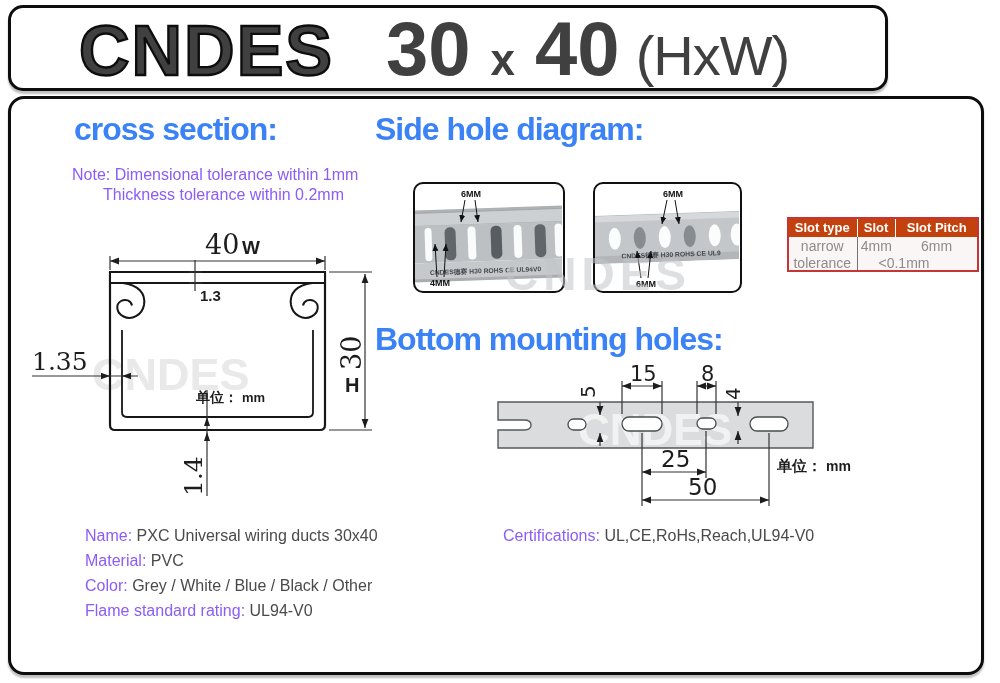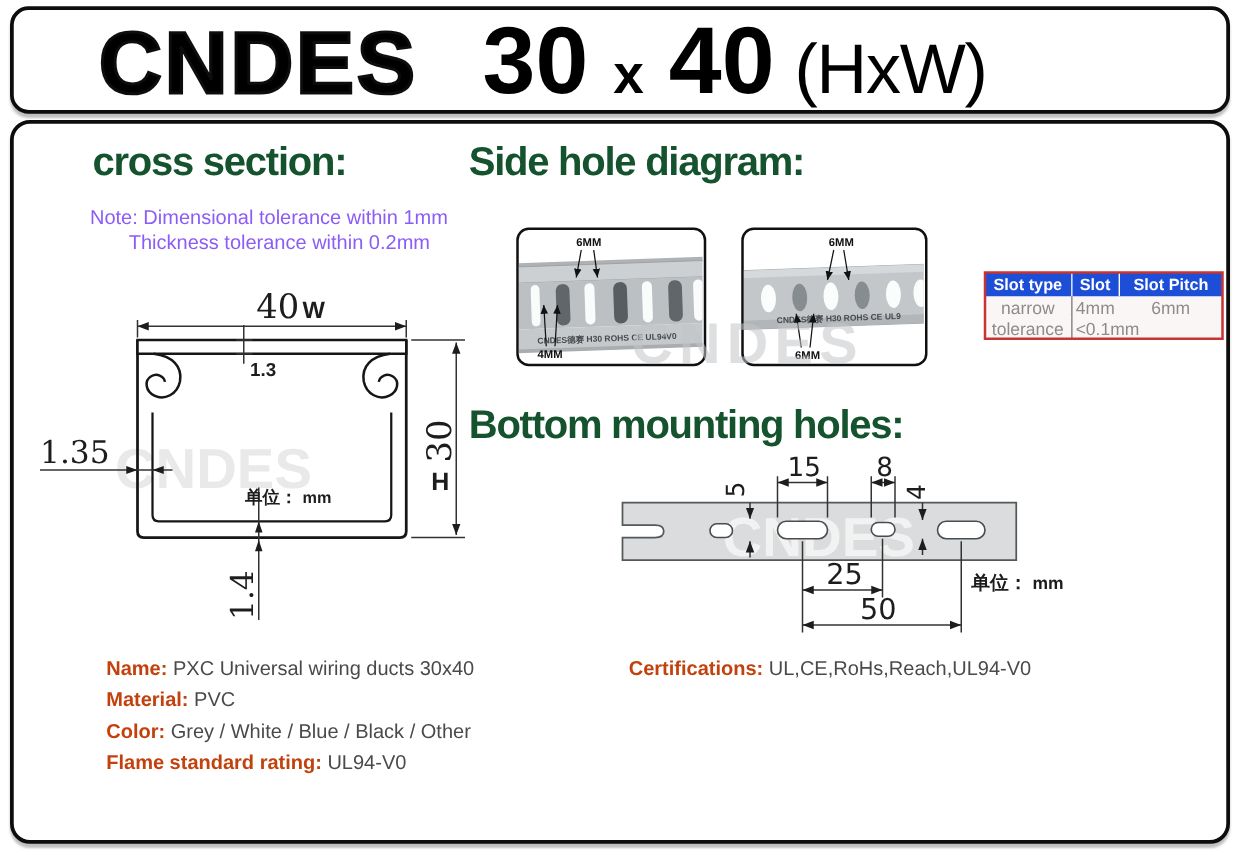--- a/index.html
+++ b/index.html
@@ -1,39 +1,39 @@
 <!DOCTYPE html>
 <html><head>
 <meta charset="utf-8">
 <style>
   * { margin:0; padding:0; box-sizing:border-box; }
   body { background:#fff; font-family:"Liberation Sans", sans-serif; }
   .page { position:relative; width:1000px; height:683px; background:#fff; overflow:hidden; }
 
   .header-box {
-    position:absolute; left:8px; top:5px; width:976px; height:86px;
+    position:absolute; left:8px; top:5px; width:880px; height:86px;
     border:3px solid #0d0d0d; border-radius:15px; background:#fff;
     box-shadow:0 3px 2px rgba(0,0,0,0.25);
     white-space:nowrap; line-height:78px; padding-left:68px; padding-top:2px;
-    color:#000000;
+    color:#404040;
   }
   .header-box span { vertical-align:baseline; }
   .brand { font-size:70px; font-weight:700; -webkit-text-stroke:2.4px #0d0d0d; letter-spacing:2px; }
   .size-num { font-size:76px; font-weight:700; }
   .size-h { margin-left:52px; }
   .size-x { font-size:44px; font-weight:700; margin:0 20px; }
   .suffix { font-size:56px; font-weight:400; margin-left:16px; letter-spacing:-1px; }
 
   .main-box {
     position:absolute; left:8px; top:96px; width:976px; height:579px;
     border:3px solid #0d0d0d; border-radius:16px; background:#fff;
     box-shadow:0 3px 2px rgba(0,0,0,0.25);
   }
 
-  .sec-title { position:absolute; font-size:32px; font-weight:700; color:#14532d; letter-spacing:-1px; }
+  .sec-title { position:absolute; font-size:32px; font-weight:700; color:#3b82f6; letter-spacing:-1px; }
   .t-cross  { left:63px; top:12px; }
   .t-side   { left:364px; top:12px; }
   .t-bottom { left:364px; top:222px; }
 
   .note { position:absolute; left:61px; top:66px; font-size:16px; line-height:20px; color:#8b5cf6; }
   .note .l2 { margin-left:31px; }
 
   .cross-svg  { position:absolute; left:15px; top:131px; }
   .bottom-svg { position:absolute; left:429px; top:261px; }
 
@@ -44,35 +44,35 @@
   .wm-photos {
     position:absolute; left:494px; top:148px; z-index:5; pointer-events:none;
     font-size:46px; font-weight:700; letter-spacing:5px; color:rgba(193,197,201,0.55);
   }
 
   .slot-table { position:absolute; left:777px; top:119px; border-collapse:collapse;
     background:#fbf6f6; }
   .slot-table, .slot-table td, .slot-table th { border:0; }
   .slot-table { outline:2px solid #c63434; outline-offset:-1px; }
   .slot-table th {
-    background:#1d4ed8; color:#fff; font-size:13px; font-weight:700;
+    background:#c2410c; color:#fff; font-size:13px; font-weight:700;
     padding:2px 4px; border-left:1px solid #fff; height:19px;
   }
   .slot-table th:first-child { border-left:0; }
   .slot-table td { color:#8f8b8b; font-size:14px; text-align:center; height:17px; padding:0 3px; }
   .slot-table td.c1 { width:69px; border-right:1px solid #737373; }
   .slot-table td.c2 { width:38px; }
   .slot-table td.c3 { width:83px; }
-  .slot-table td.span2 { text-align:left; padding-left:3px; }
+  .slot-table td.span2 { text-align:left; padding-left:21px; }
 
   .specs { position:absolute; font-size:16px; color:#4a4a4a; }
   .specs-left  { left:74px;  top:426px; }
   .specs-right { left:492px; top:426px; }
   .spec-row { height:25px; line-height:21px; white-space:nowrap; }
-  .spec-row .lbl { font-weight:700; color:#c2410c; }
+  .spec-row .lbl { font-weight:400; color:#8b5cf6; }
 
   .dim-serif { font-family:"DejaVu Serif", serif; fill:#1d1d1d; }
   .dim-sans  { font-family:"DejaVu Sans", sans-serif; fill:#1d1d1d; }
   .dim-bold  { font-family:"Liberation Sans", sans-serif; font-weight:700; fill:#1d1d1d; }
   .wm-text   { font-family:"Liberation Sans", sans-serif; font-weight:700; }
   .print-txt { font-family:"Liberation Sans", sans-serif; font-weight:700; fill:#454a4f; }
   .ph-lbl    { font-family:"Liberation Sans", sans-serif; font-weight:700; fill:#111; font-size:9px; }
   .thin-ln   { stroke:#333; stroke-width:1.2; fill:none; }
   .prof-ln   { stroke:#161616; fill:none; }
 </style>

